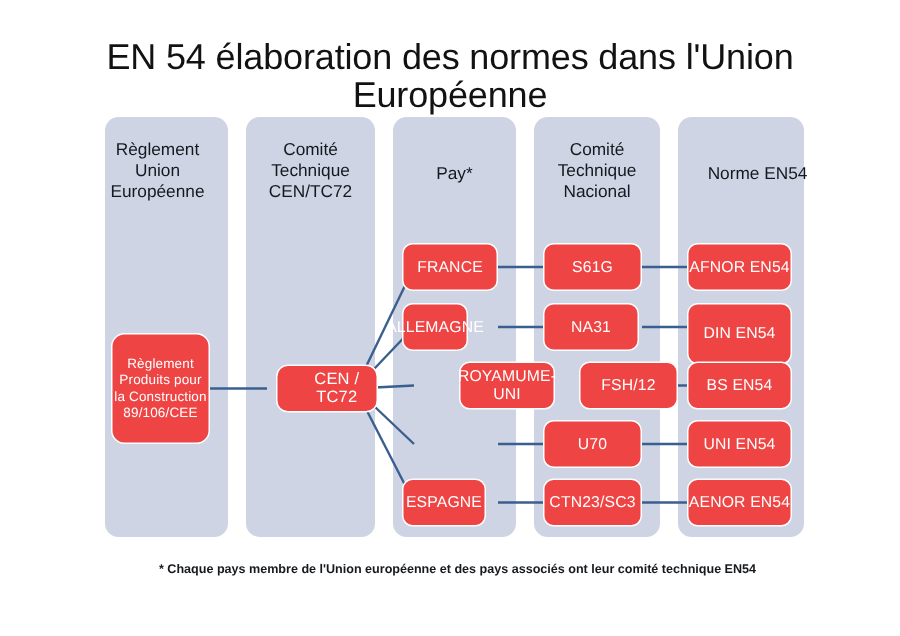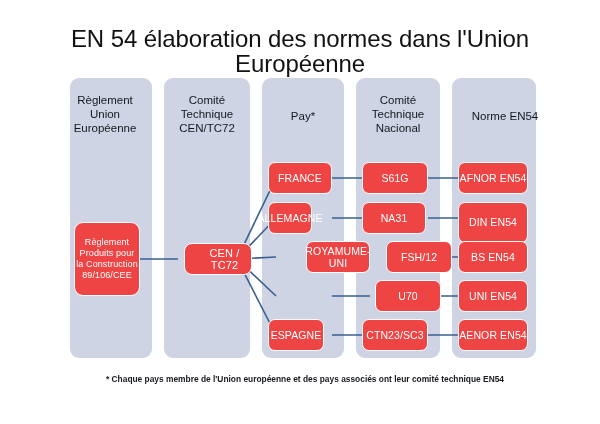--- a/index.html
+++ b/index.html
@@ -119,21 +119,21 @@
   <div class="box cen" style="left:184px; top:243px; width:68px; height:32px;padding-left:13px;">CEN / TC72</div>
 
   <div class="box" style="left:268px;top:162px;width:64px;height:32px;">FRANCE</div>
   <div class="box" style="left:268px;top:202px;width:44px;height:32px;">ALLEMAGNE</div>
   <div class="box" style="left:268px;top:241px;width:64px;height:32px;margin-left:38px;">ROYAMUME-UNI</div>
   <div class="box" style="left:268px;top:319px;width:56px;height:32px;">ESPAGNE</div>
 
   <div class="box" style="left:362px;top:162px;width:66px;height:32px;">S61G</div>
   <div class="box" style="left:362px;top:202px;width:64px;height:32px;">NA31</div>
   <div class="box" style="left:362px;top:241px;width:66px;height:32px;margin-left:24px;">FSH/12</div>
-  <div class="box" style="left:362px;top:280px;width:66px;height:32px;margin-left:13px;">U70</div>
+  <div class="box" style="left:362px;top:280px;width:66px;height:32px;">U70</div>
   <div class="box" style="left:362px;top:319px;width:66px;height:32px;">CTN23/SC3</div>
 
   <div class="box" style="left:458px;top:162px;width:70px;height:32px;">AFNOR EN54</div>
   <div class="box" style="left:458px;top:202px;width:70px;height:41px;">DIN EN54</div>
   <div class="box" style="left:458px;top:241px;width:70px;height:32px;">BS EN54</div>
   <div class="box" style="left:458px;top:280px;width:70px;height:32px;">UNI EN54</div>
   <div class="box" style="left:458px;top:319px;width:70px;height:32px;">AENOR EN54</div>
 
   <div class="footnote">* Chaque pays membre de l'Union européenne et des pays associés ont leur comité technique EN54</div>
 

